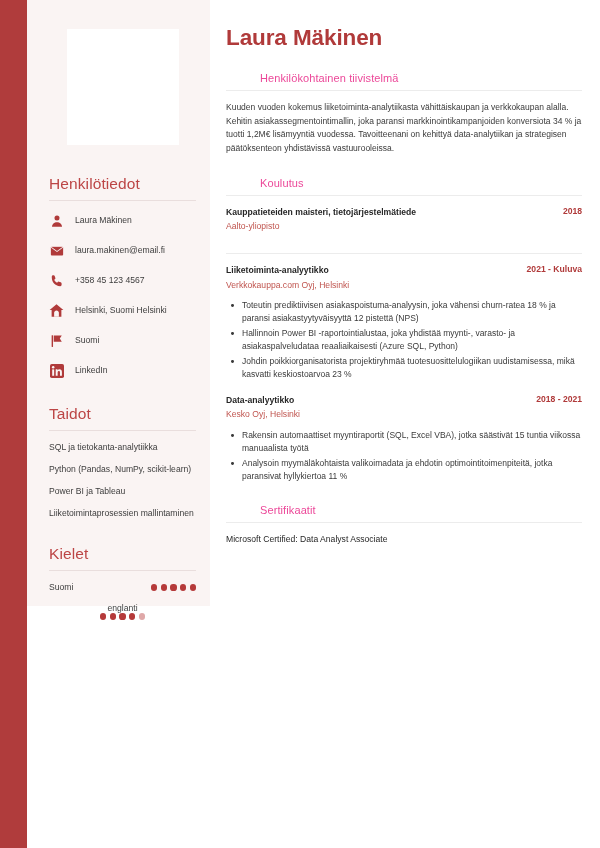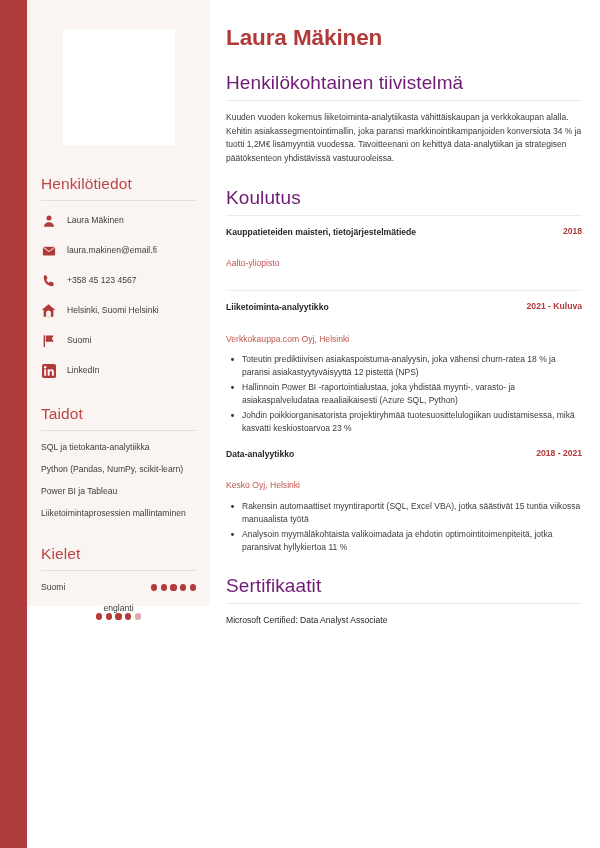--- a/index.html
+++ b/index.html
@@ -29,21 +29,21 @@
     height: 848px;
     background: #b03c3c;
   }
 
   
   .sidebar {
     width: 183px;
     flex: 0 0 183px;
     height: 606px;
     background: #faf4f3;
-    padding: 20px 14px 0 14px;
+    padding: 20px 14px 0 22px;
   }
 
   .photo {
     width: 112px;
     height: 116px;
     background: #ffffff;
     margin: 9px auto 0 auto;
   }
 
   .side-section { margin-top: 26px; }
@@ -133,25 +133,26 @@
     font-size: 22.5px;
     font-weight: 700;
     color: #b03a3a;
     letter-spacing: -.1px;
     line-height: 1.1;
   }
 
   .main-section { margin-top: 21px; }
 
   .main-heading {
-    font-size: 19px;
+    font-size: 11px;
     font-weight: 400;
-    color: #701a75;
+    color: #ec4899;
     letter-spacing: .1px;
     padding-bottom: 6px;
+    margin-left: 34px;
   }
 
   .main-rule {
     height: 1px;
     background: #ececec;
     margin-bottom: 10px;
   }
 
   .summary {
     font-size: 8.5px;
@@ -183,21 +184,21 @@
     font-weight: 700;
     color: #b03a3a;
     white-space: nowrap;
     padding-top: 0px;
   }
 
   .entry-org {
     font-size: 8.6px;
     color: #c0554f;
     line-height: 1.45;
-    margin-top: 19px;
+    margin-top: 2px;
   }
 
   .bullets {
     list-style: none;
     margin: 8px 0 0 0;
     padding: 0;
   }
 
   .bullets li {
     position: relative;

